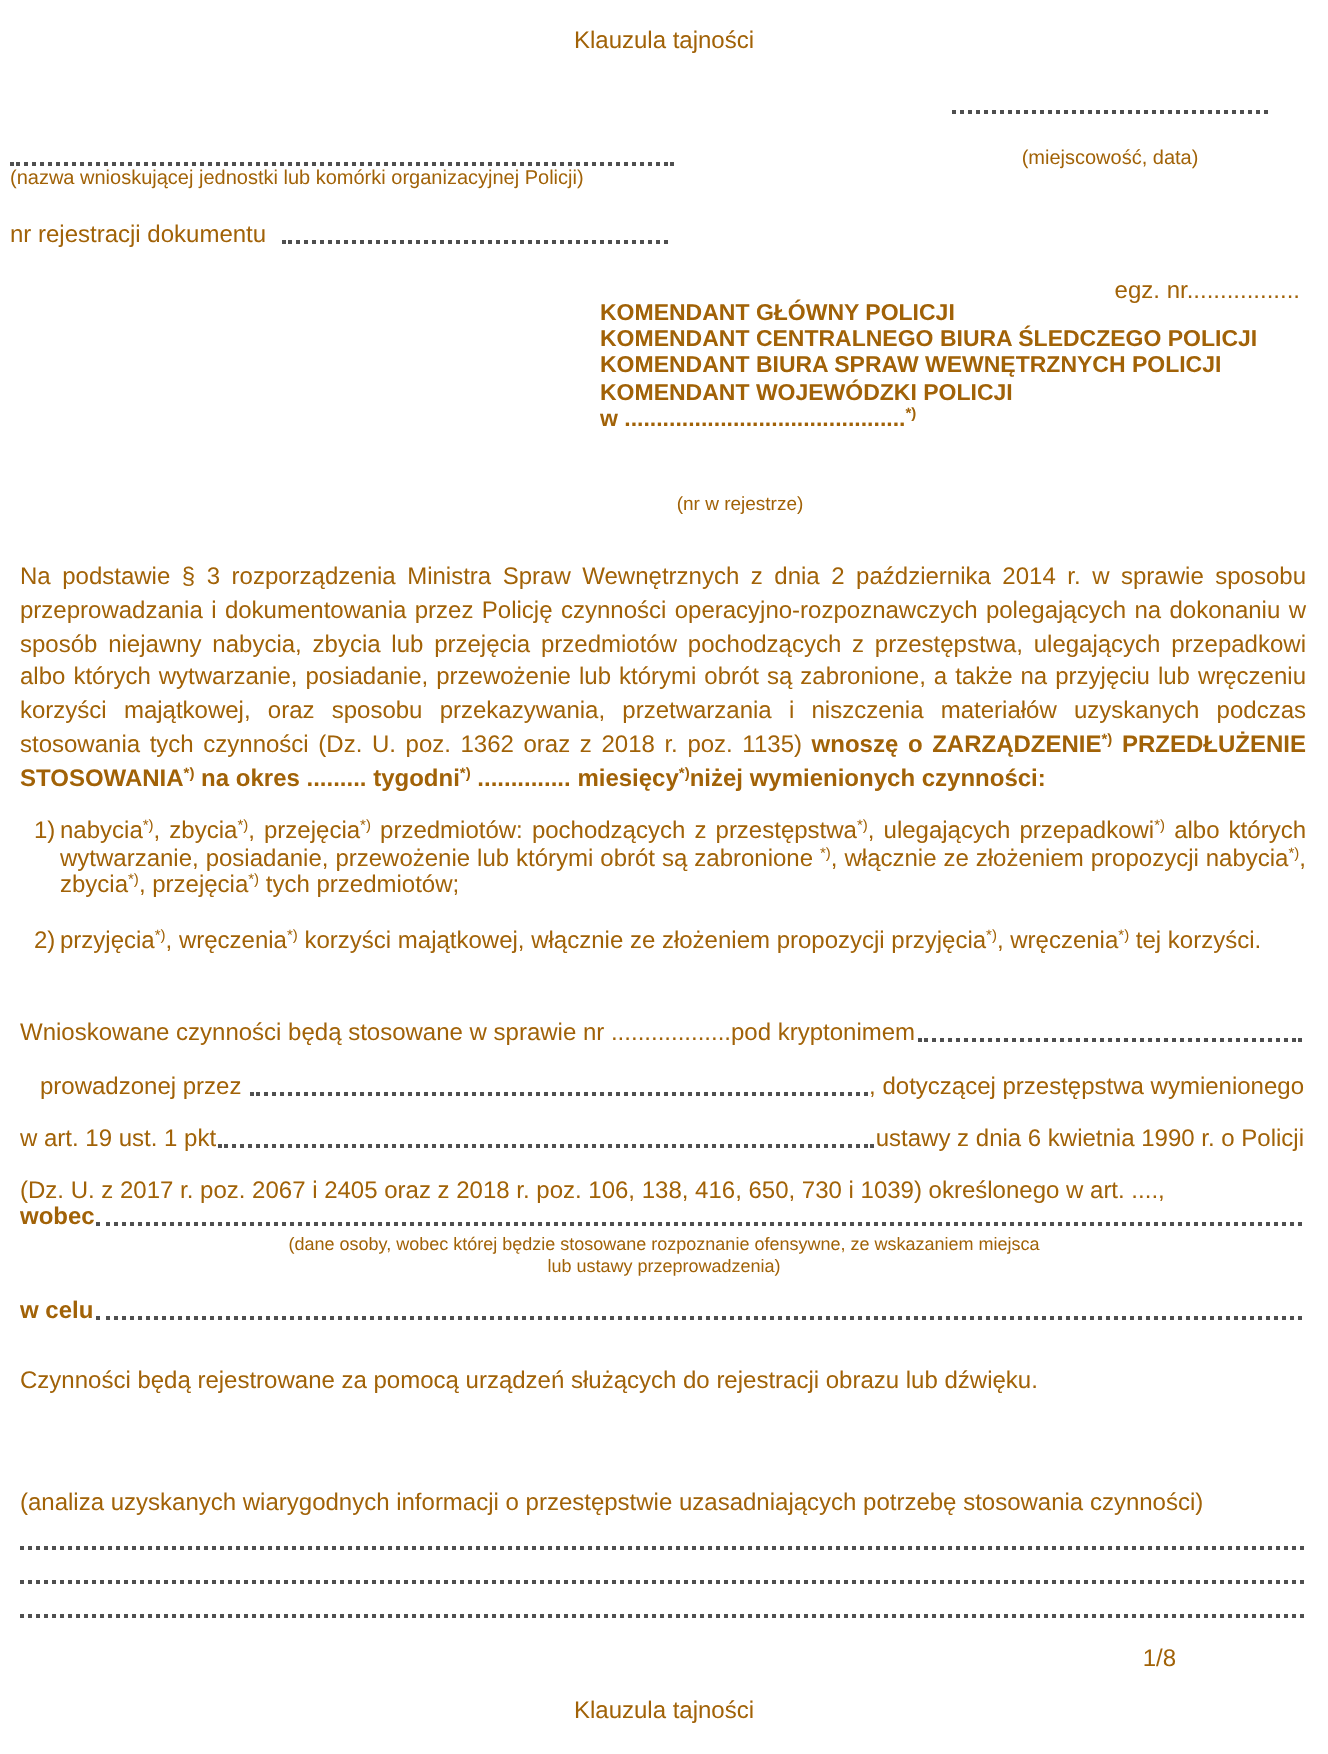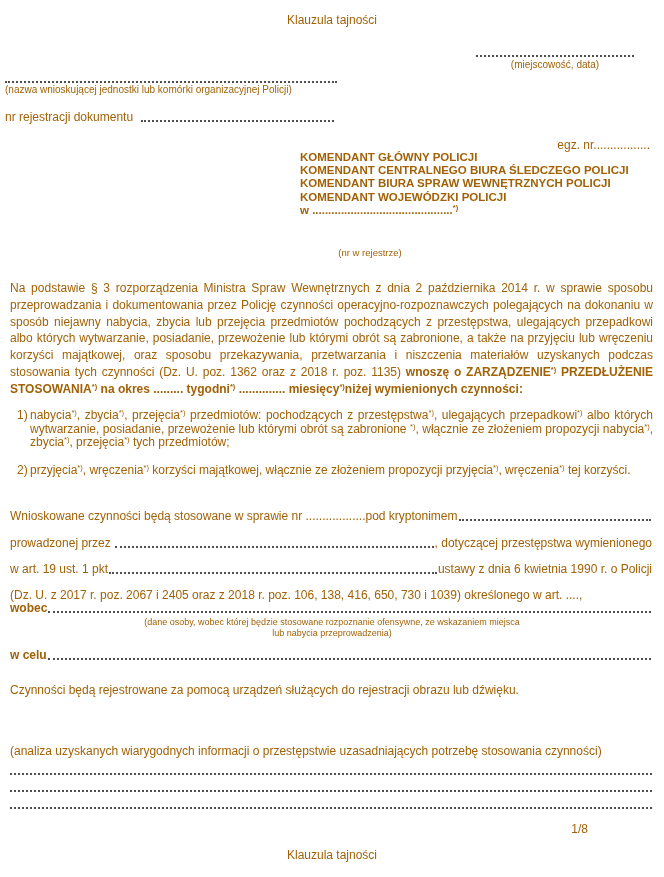--- a/index.html
+++ b/index.html
@@ -27,21 +27,21 @@
 </style>
 </head>
 <body>
 
 <div class="page">
 
   <div class="abs center" style="top:13px;left:0;right:0;">Klauzula tajności</div>
 
   <div class="abs" style="top:46px;right:30px;width:158px;">
     <div class="leader-line"></div>
-    <div class="center small-cap" style="margin-top:2px;">(miejscowość, data)</div>
+    <div class="center small-cap" style="margin-top:17px;">(miejscowość, data)</div>
   </div>
 
   <div class="abs fill-line" style="top:110px;left:5px;width:330px;">
       <span class="seg">nr rejestracji dokumentu  </span>
       <span class="leader"></span>
     </div>
 
   <div class="abs" style="top:72px;left:5px;width:332px;">
     <div class="leader-line"></div>
     <div class="small-cap" style="margin-top:1px;">(nazwa wnioskującej jednostki lub komórki organizacyjnej Policji)</div>
@@ -69,41 +69,41 @@
   </div>
   <div class="abs activity" style="top:464px;left:0;right:0;">
     <span class="marker">2)</span>
     <span class="body">przyjęcia<sup>*)</sup>, wręczenia<sup>*)</sup> korzyści majątkowej, włącznie ze złożeniem propozycji przyjęcia<sup>*)</sup>, wręczenia<sup>*)</sup> tej korzyści.</span>
   </div>
 
   <div class="abs fill-line" style="top:509px;left:10px;right:12px;">
       <span class="seg">Wnioskowane czynności będą stosowane w sprawie nr ..................pod kryptonimem</span>
       <span class="leader"></span>
     </div>
-  <div class="abs fill-line" style="top:536px;left:10px;right:12px;">
+  <div class="abs fill-line" style="top:536px;left:20px;right:12px;">
       <span class="seg">prowadzonej przez </span>
       <span class="leader"></span>
       <span class="seg">, dotyczącej przestępstwa wymienionego</span>
     </div>
   <div class="abs fill-line" style="top:562px;left:10px;right:12px;">
       <span class="seg">w art. 19 ust. 1 pkt</span>
       <span class="leader"></span>
       <span class="seg">ustawy z dnia 6 kwietnia 1990 r. o Policji</span>
     </div>
   <div class="abs fill-line" style="top:588px;left:10px;right:12px;">
       <span class="seg">(Dz. U. z 2017 r. poz. 2067 i 2405 oraz z 2018 r. poz. 106, 138, 416, 650, 730 i 1039) określonego w art. ....,</span>
     </div>
 
   <div class="abs fill-line" style="top:601px;left:10px;right:12px;">
       <span class="seg b">wobec</span>
       <span class="leader"></span>
     </div>
   <div class="abs center tiny-cap" style="top:617px;left:0;right:0;">
     <div>(dane osoby, wobec której będzie stosowane rozpoznanie ofensywne, ze wskazaniem miejsca</div>
-    <div>lub nabycia przeprowadzenia)</div>
+    <div>lub ustawy przeprowadzenia)</div>
   </div>
 
   <div class="abs fill-line" style="top:648px;left:10px;right:12px;">
       <span class="seg b">w celu</span>
       <span class="leader"></span>
     </div>
 
   <div class="abs" style="top:683px;left:10px;right:12px;">Czynności będą rejestrowane za pomocą urządzeń służących do rejestracji obrazu lub dźwięku.</div>
 
   <div class="abs" style="top:744px;left:10px;right:12px;">(analiza uzyskanych wiarygodnych informacji o przestępstwie uzasadniających potrzebę stosowania czynności)</div>

